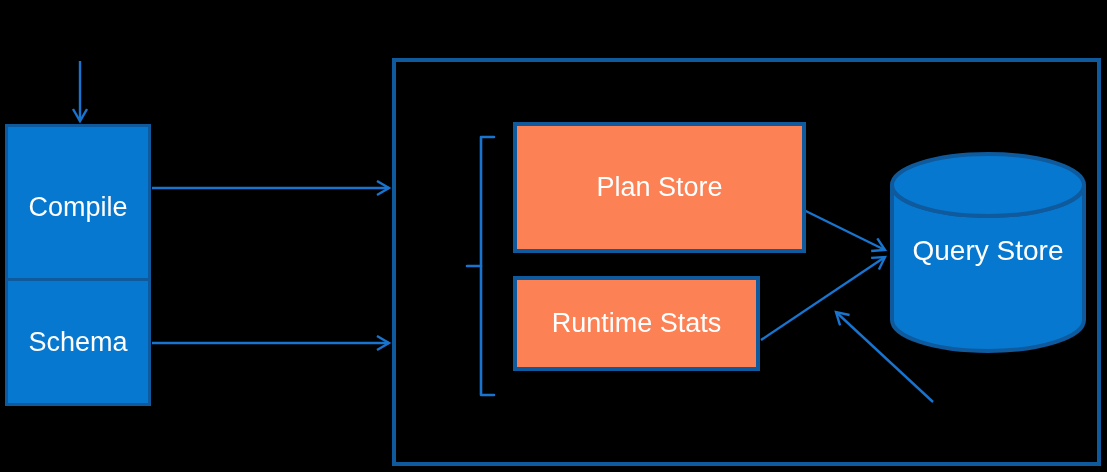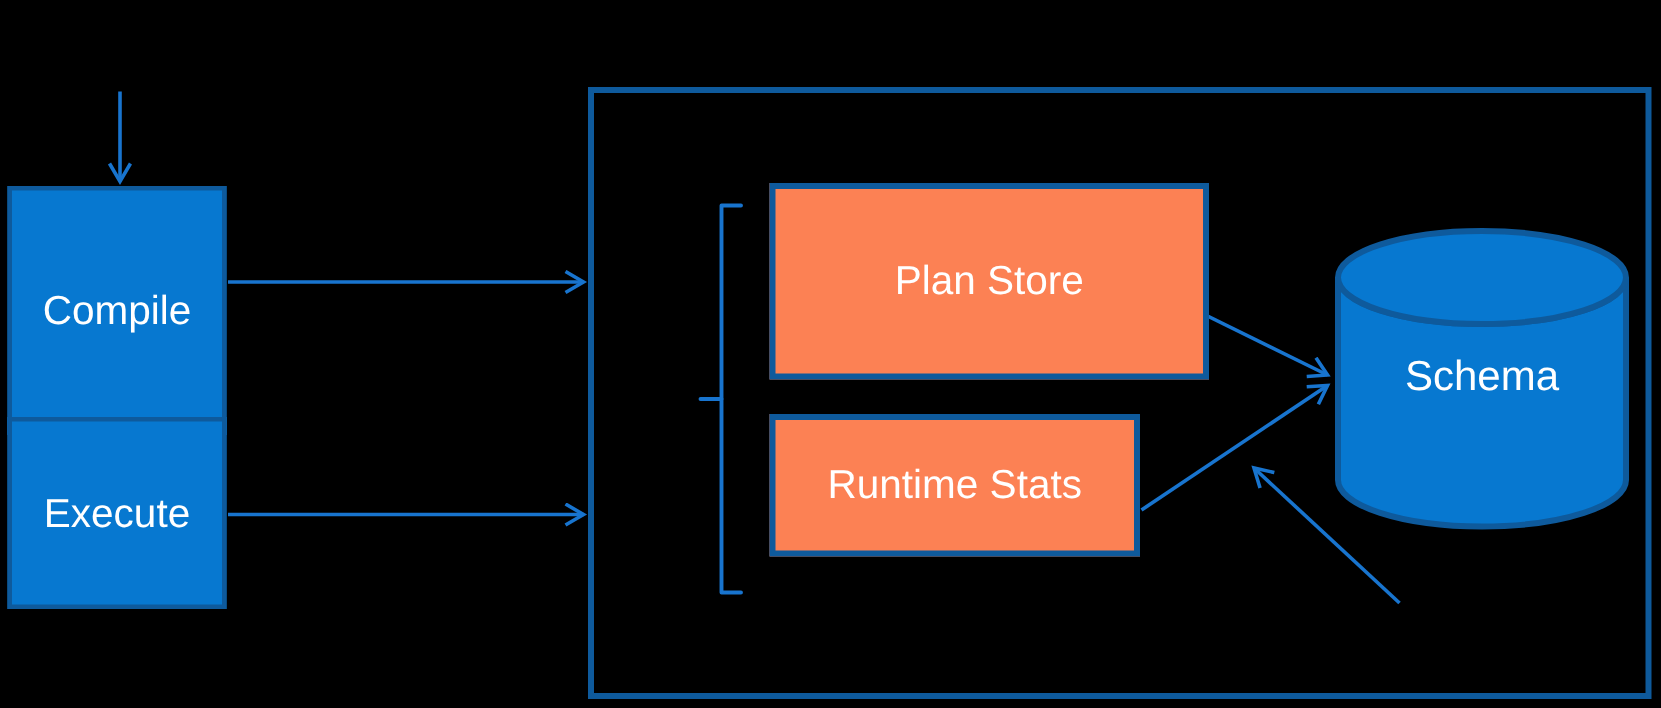--- a/index.html
+++ b/index.html
@@ -79,27 +79,27 @@
     <line class="arrow-stroke shape-line" x1="761" y1="340" x2="885" y2="257" marker-end="url(#chev)"></line>
     <line class="arrow-stroke shape-line" x1="933" y1="402" x2="836" y2="312" marker-end="url(#chev)"></line>
   </svg>
 
   <div class="container-box" id="query-store-container"></div>
 
   <div class="node blue-node" id="compile-node">
     <span>Compile</span>
   </div>
   <div class="node blue-node" id="execute-node">
-    <span>Execute</span>
+    <span>Schema</span>
   </div>
 
   <div class="node orange-node" id="plan-store-node">
     <span>Plan Store</span>
   </div>
   <div class="node orange-node" id="runtime-stats-node">
     <span>Runtime Stats</span>
   </div>
 
   <div id="schema-label">
-    <div>Schema</div>
+    <div>Query Store</div>
   </div>
 
 </div>
 
 </body></html>

